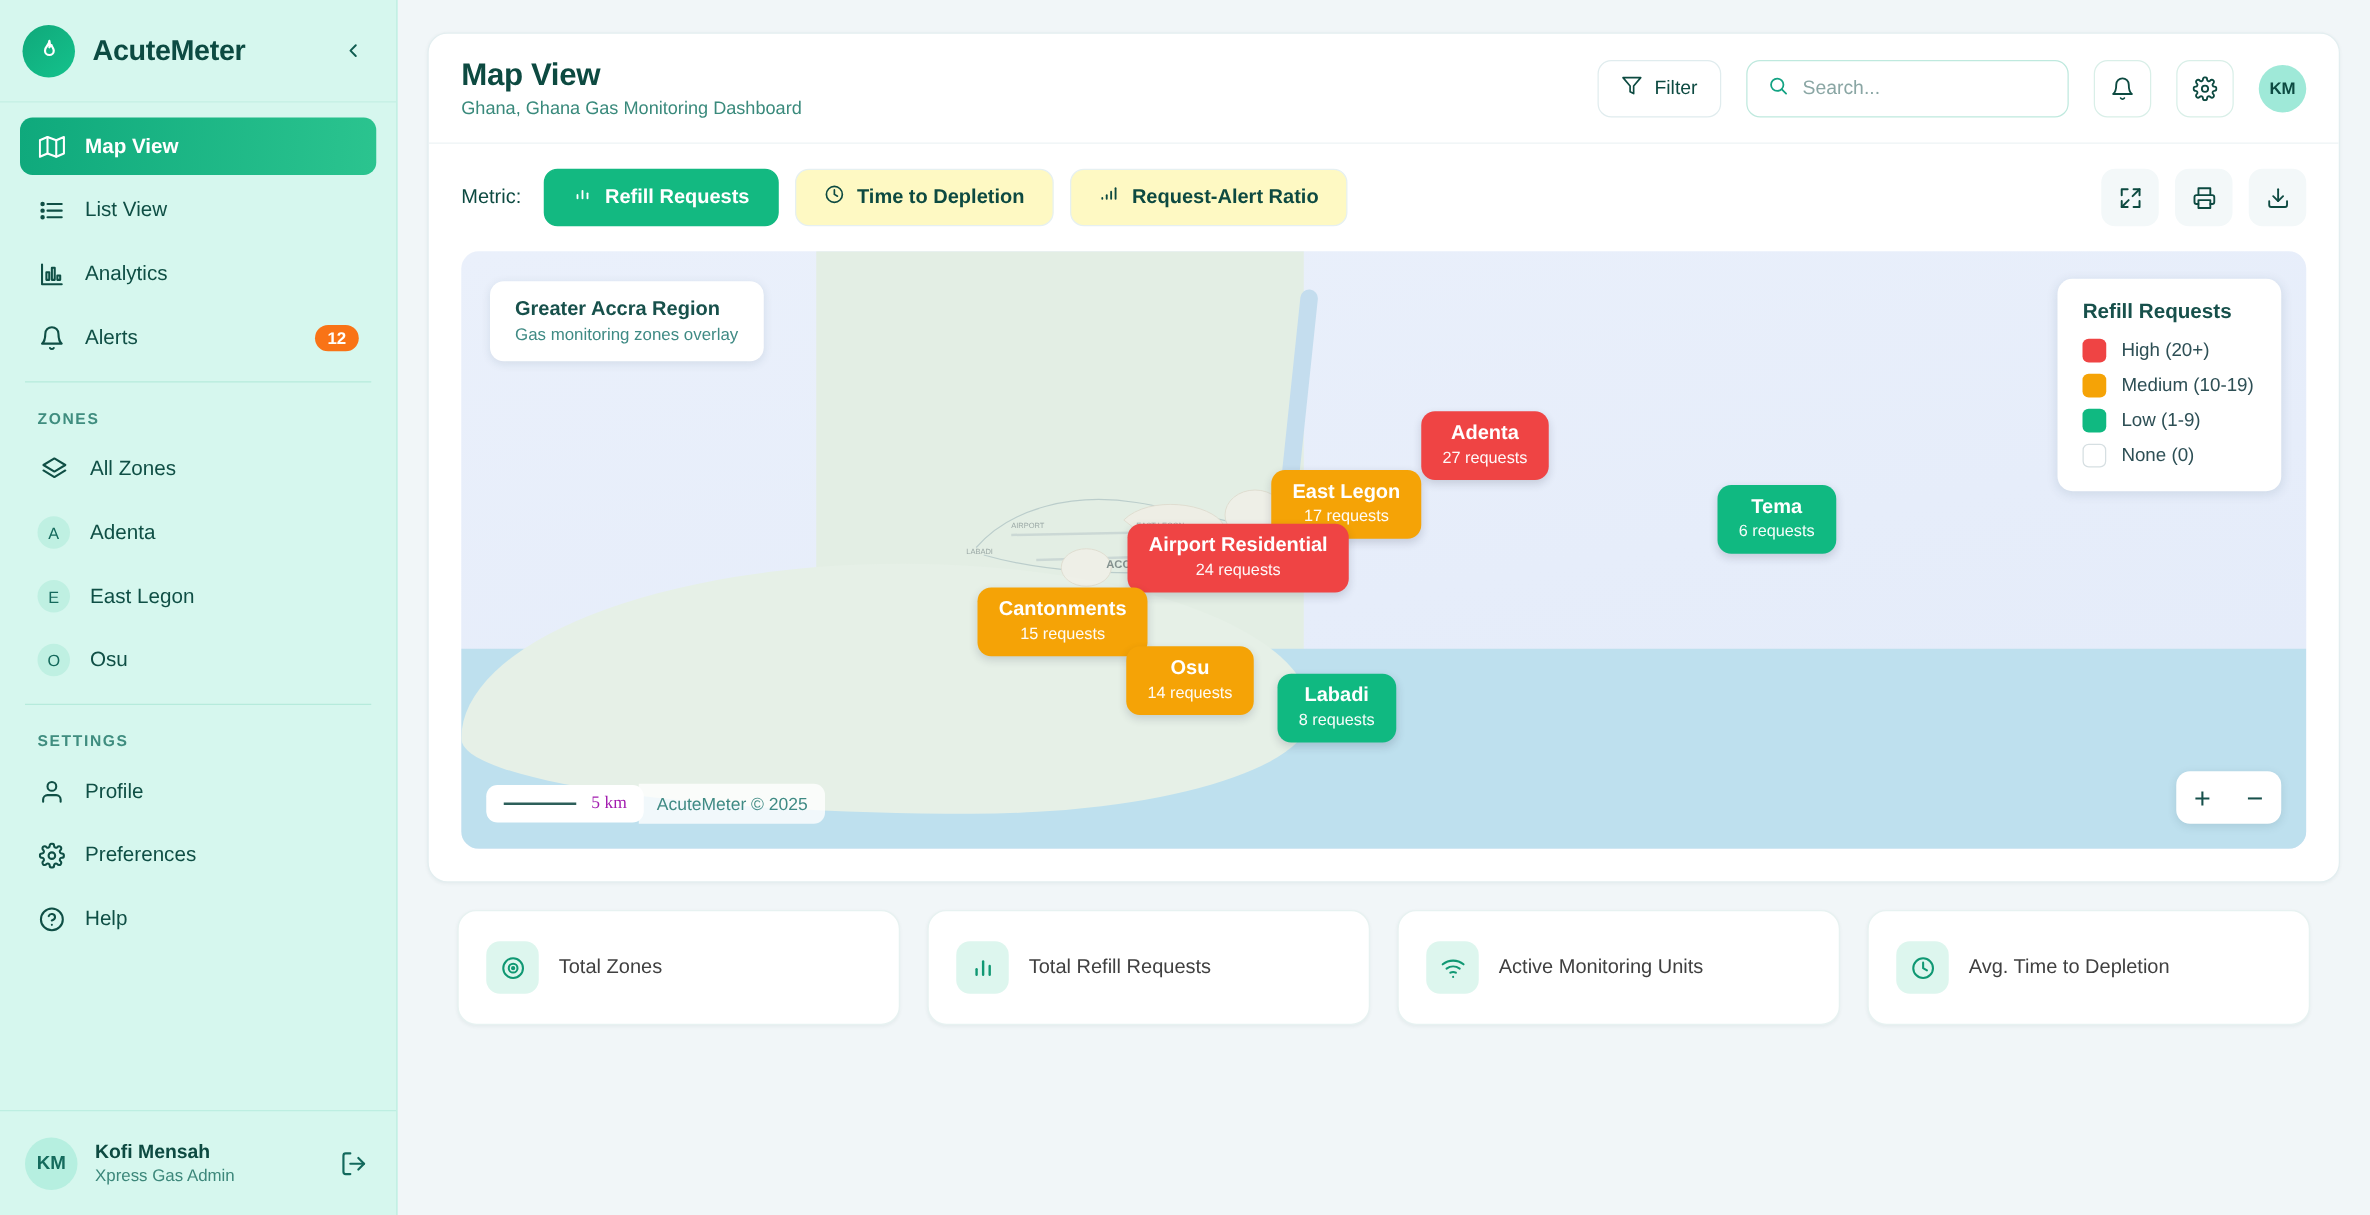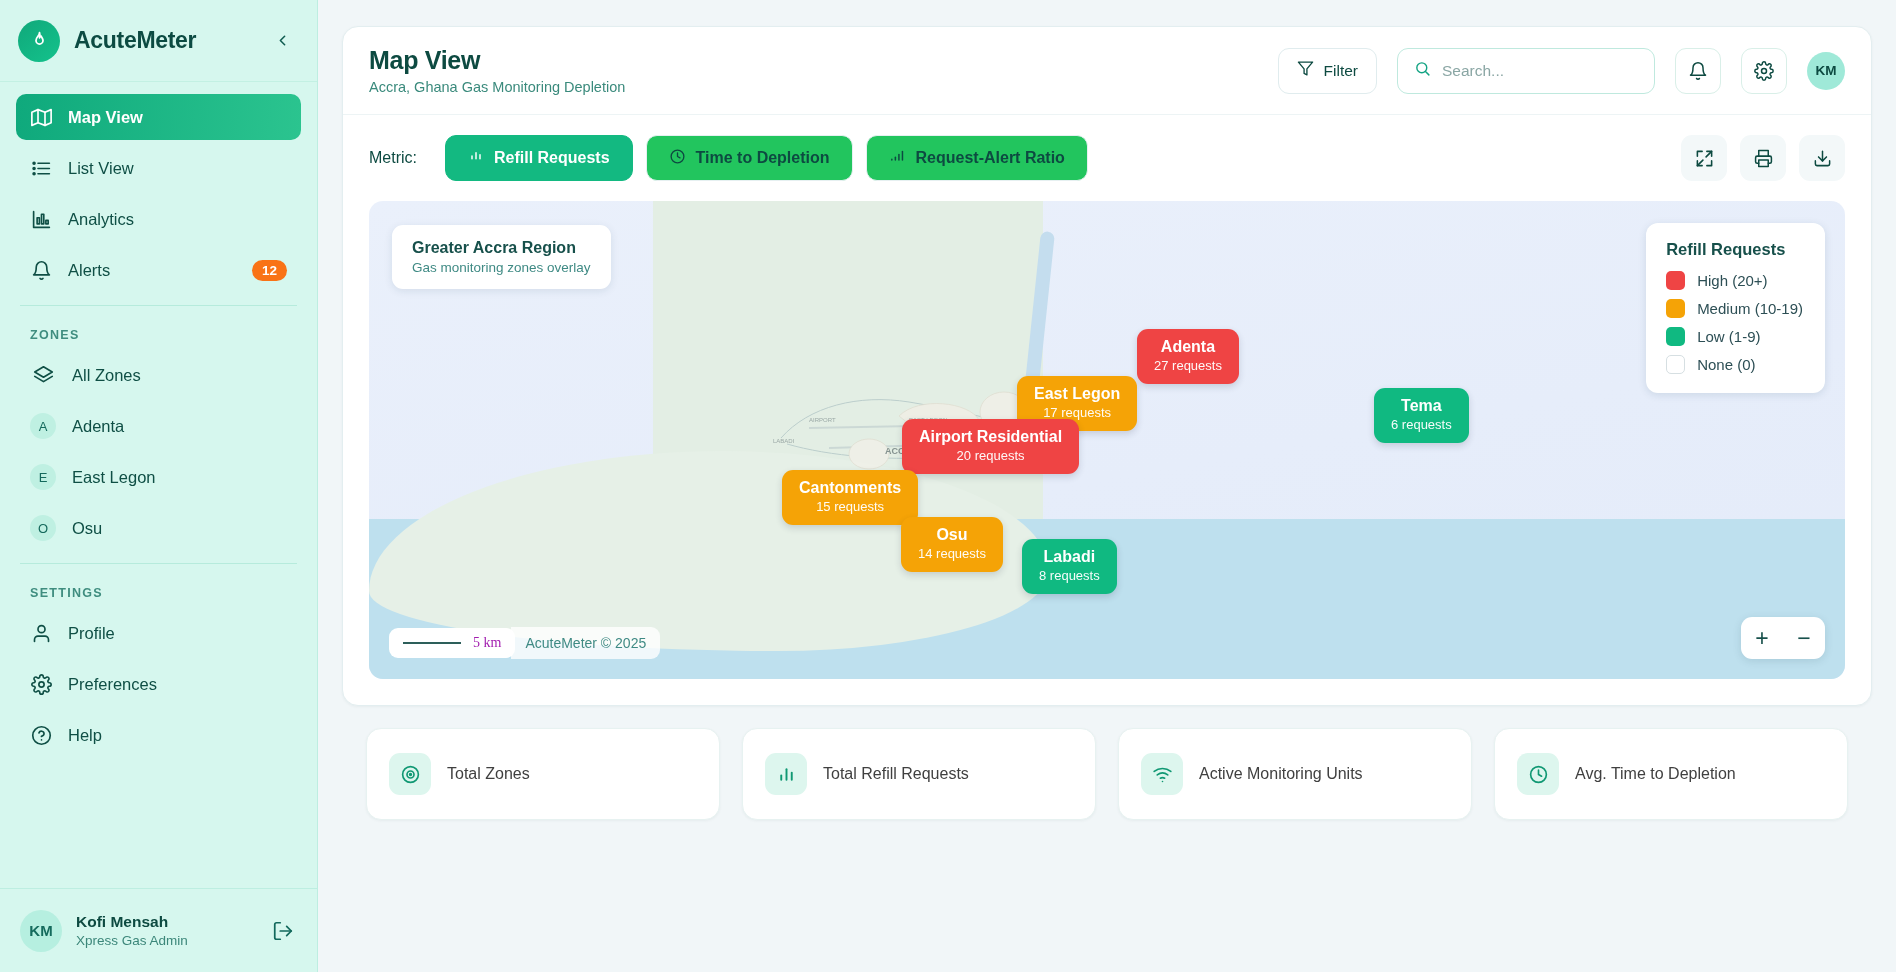--- a/index.html
+++ b/index.html
@@ -153,24 +153,24 @@
     display: flex; align-items: center; justify-content: center;
     font-size: 13.5px; font-weight: bold; cursor: pointer;
   }
 
   
   .metric-bar {
     height: 86px; flex: 0 0 86px;
     display: flex; align-items: center; gap: 13px;
     padding: 0 26px;
   }
-  .metric-label { font-size: 16px; color: #0d4a41; margin-right: 15px; }
+  .metric-label { font-size: 16px; color: #0d4a41; margin-right: 5px; }
   .metric-tab {
     height: 46px; border-radius: 11px;
-    border: 1px solid #e6f0f1; background: #22c55e;
+    border: 1px solid #e6f0f1; background: #fef9c3;
     display: flex; align-items: center; gap: 10px;
     padding: 0 22px; cursor: pointer;
     font-size: 16px; color: #0d4a41; font-weight: bold;
   }
   .metric-tab.active {
     background: #13b981; border-color: #13b981; color: #fff;
   }
   .toolbar-spacer { flex: 1; }
   .tool-icon-btn {
     width: 46px; height: 46px; border-radius: 11px;
@@ -442,21 +442,21 @@
       </div>
     </div>
   </aside>
 
   <main class="main">
     <div class="panel">
 
       <div class="page-header">
         <div class="title-wrap">
           <div class="page-title">Map View</div>
-          <div class="page-subtitle">Accra, Ghana Gas Monitoring Depletion</div>
+          <div class="page-subtitle">Ghana, Ghana Gas Monitoring Dashboard</div>
         </div>
 
         <div class="btn-outline">
           <span>
             <svg width="17" height="17" viewBox="0 0 24 24" fill="none" stroke="currentColor" stroke-width="1.9" stroke-linecap="round" stroke-linejoin="round">
                 <polygon points="22 3 2 3 10 12.5 10 19 14 21 14 12.5 22 3"></polygon>
               </svg>
           </span>
           <span>Filter</span>
         </div>
@@ -588,21 +588,21 @@
           <div class="marker m-high" style="left:768px;top:128px">
             <div class="marker-name">Adenta</div>
             <div class="marker-val">27 requests</div>
           </div>
           <div class="marker m-med" style="left:648px;top:175px">
             <div class="marker-name">East Legon</div>
             <div class="marker-val">17 requests</div>
           </div>
           <div class="marker m-high" style="left:533px;top:218px">
             <div class="marker-name">Airport Residential</div>
-            <div class="marker-val">20 requests</div>
+            <div class="marker-val">24 requests</div>
           </div>
           <div class="marker m-med" style="left:413px;top:269px">
             <div class="marker-name">Cantonments</div>
             <div class="marker-val">15 requests</div>
           </div>
           <div class="marker m-low" style="left:1005px;top:187px;z-index:1">
             <div class="marker-name">Tema</div>
             <div class="marker-val">6 requests</div>
           </div>
           <div class="marker m-med" style="left:532px;top:316px">

